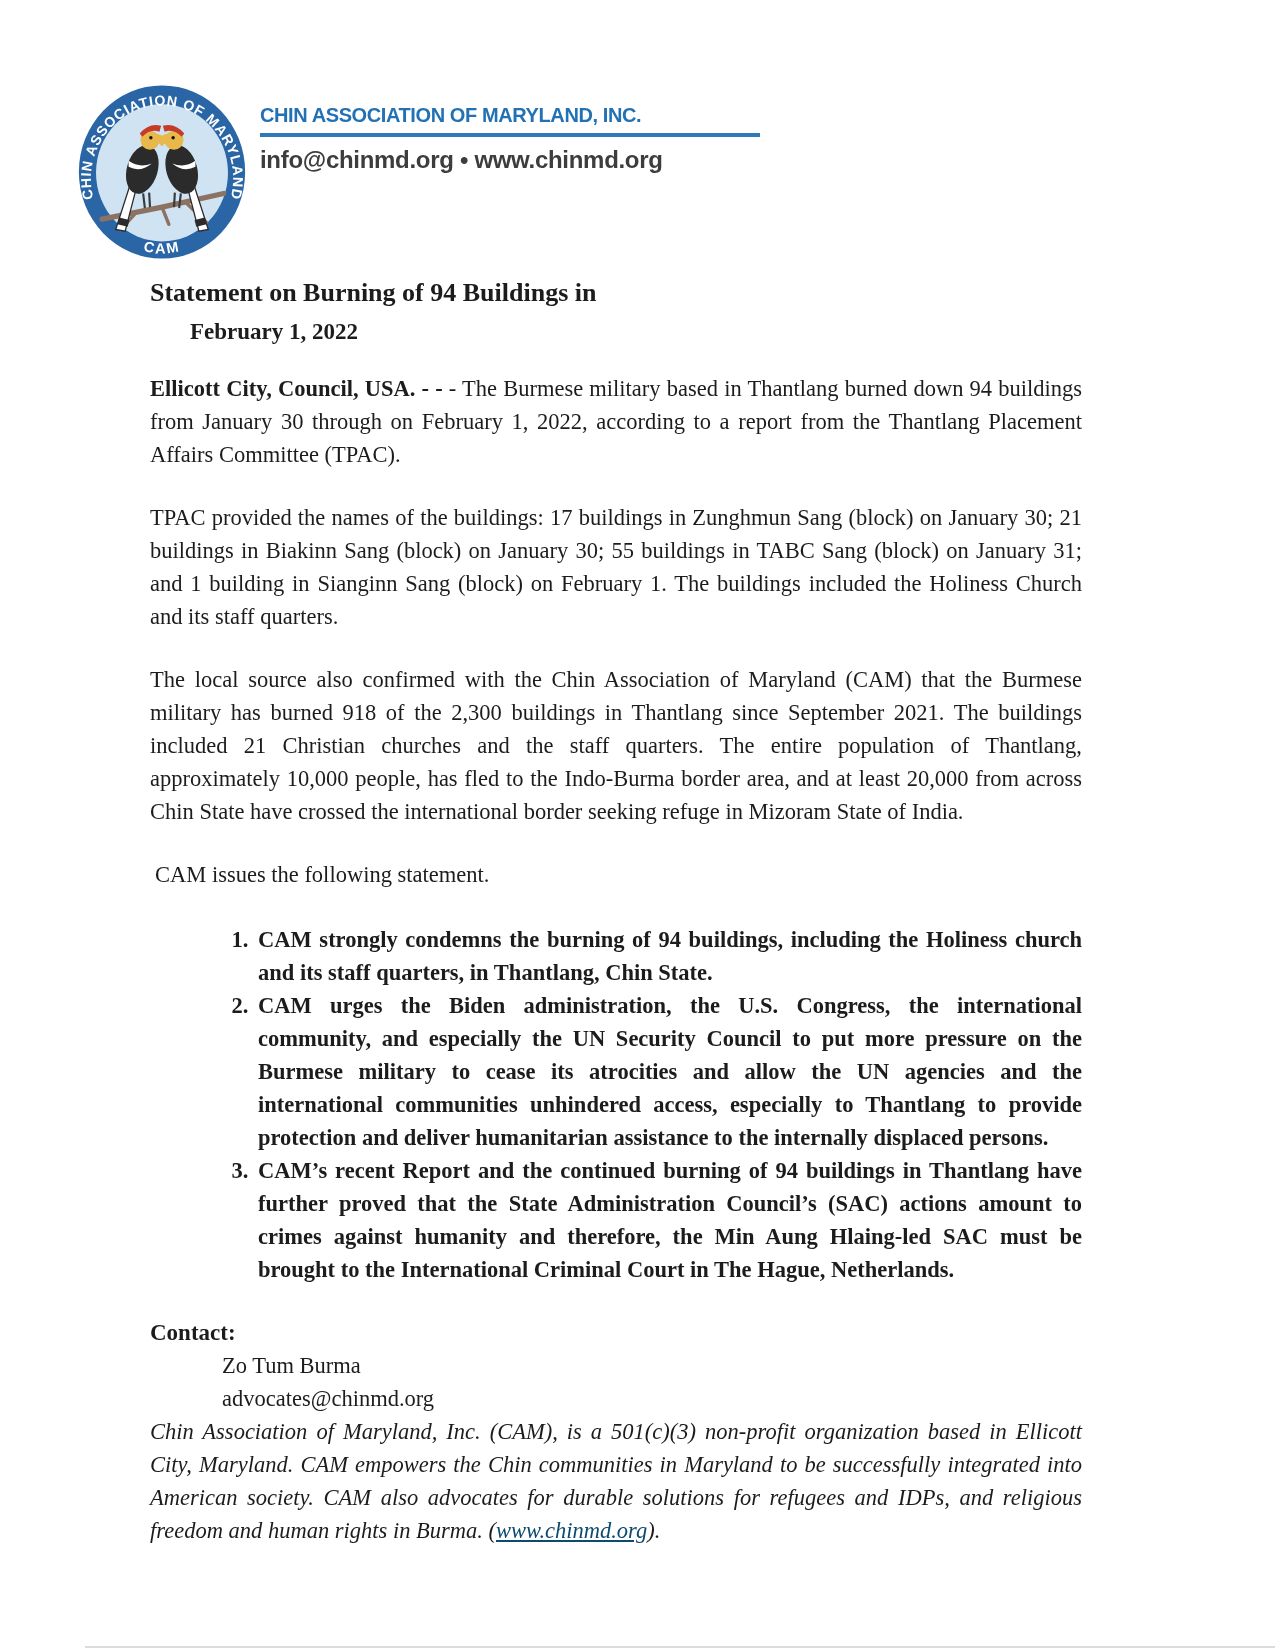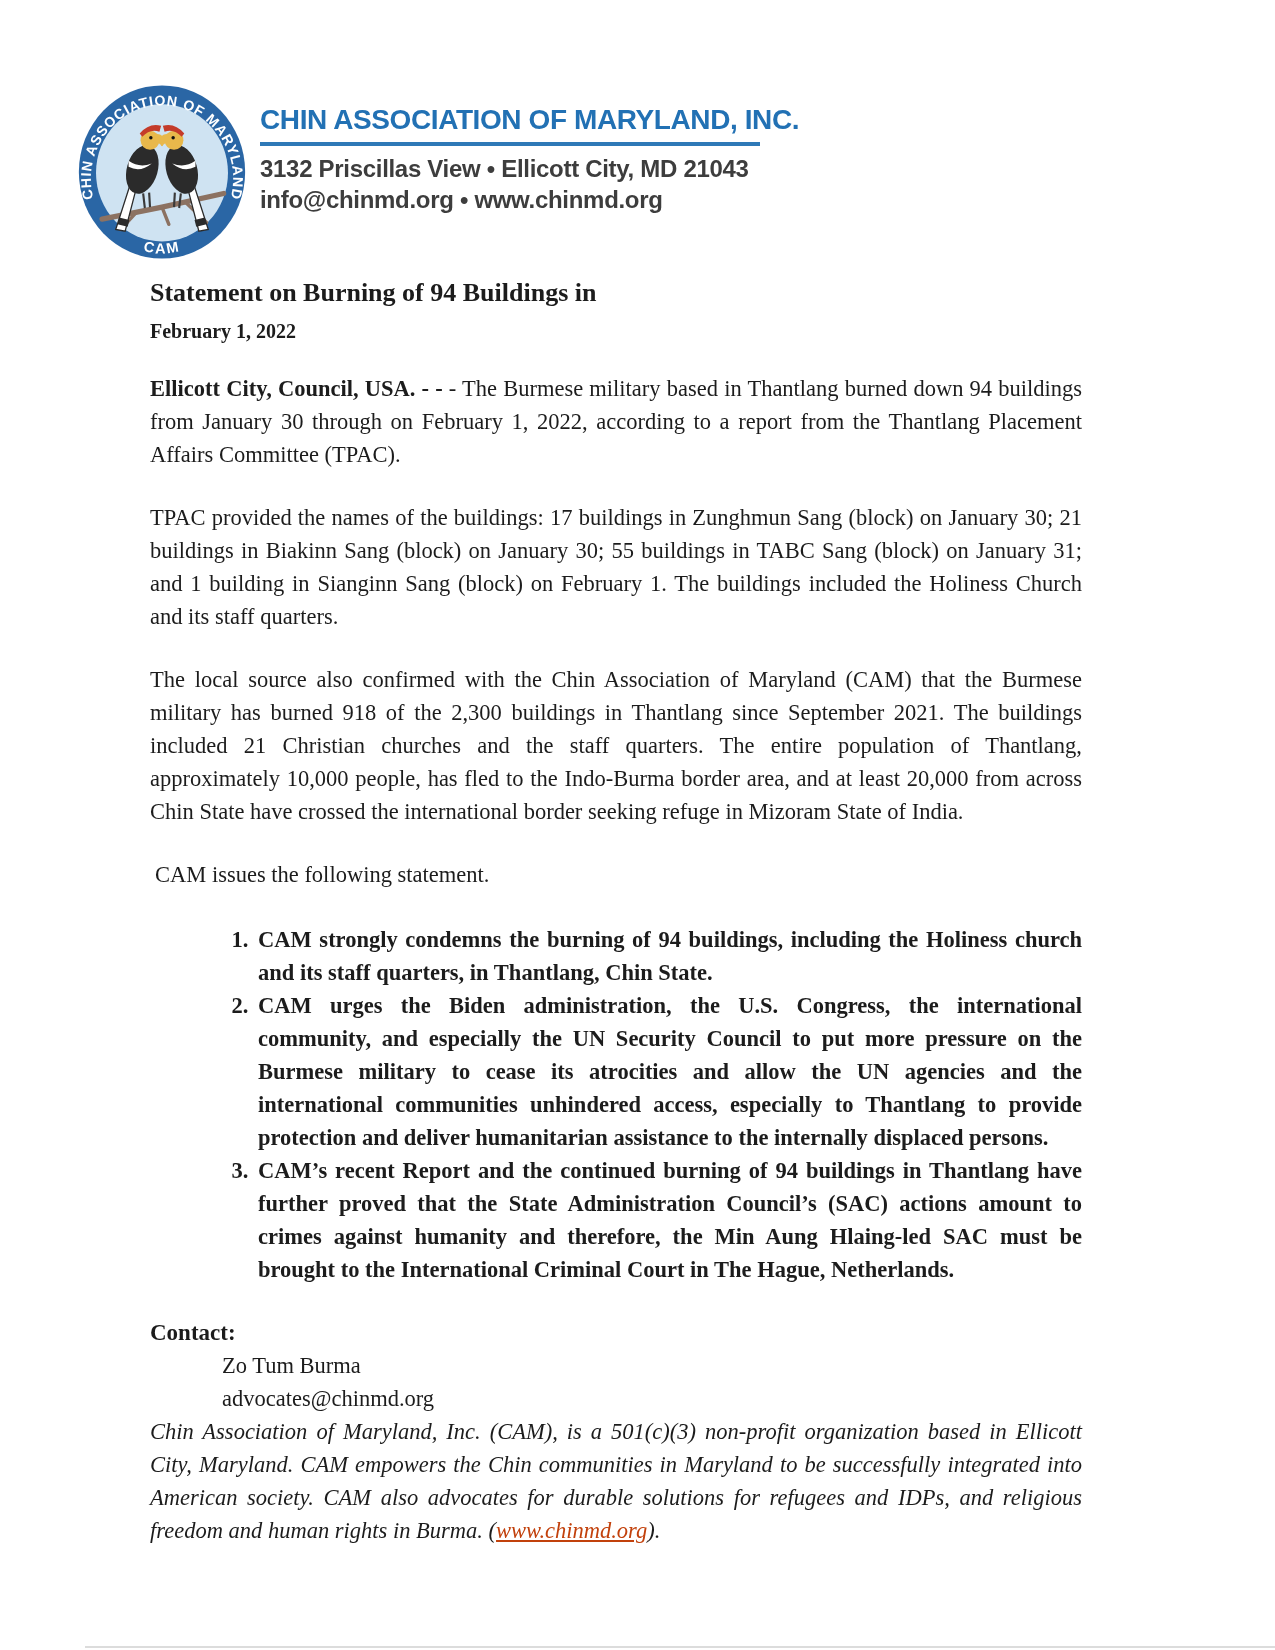--- a/index.html
+++ b/index.html
@@ -25,21 +25,21 @@
   .logo-wrap svg { width: 100%; height: 100%; }
 
   .head-block {
     position: absolute;
     left: 260px;
     top: 104px;
     width: 560px;
     font-family: "Liberation Sans", sans-serif;
   }
   .org-name {
-    font-size: 28px;
+    font-size: 20px;
     font-weight: bold;
     letter-spacing: -0.4px;
     color: #2271b4;
     white-space: nowrap;
   }
   .head-rule {
     width: 500px;
     height: 4px;
     background: #2e79b7;
     margin-top: 6px;
@@ -65,22 +65,23 @@
   }
   .doc-title {
     text-align: left;
     font-weight: bold;
     font-size: 26px;
     line-height: 33px;
     margin-bottom: 6px;
   }
   .doc-date {
     font-weight: bold;
-    font-size: 20px;
+    font-size: 23px;
     margin-bottom: 24px;
+    margin-left: 40px;
   }
   .para {
     text-align: justify;
     margin-bottom: 30px;
   }
   .para.intro-pad { padding-left: 5px; margin-bottom: 32px; }
   .lead-bold { font-weight: bold; }
 
   ol.statements {
     margin: 30px 0 30px 0;
@@ -97,21 +98,21 @@
     font-size: 23px;
     margin-top: 8px;
   }
   .contact-name, .contact-email { padding-left: 72px; }
 
   .footer-note {
     font-style: italic;
     text-align: justify;
   }
   .footer-link {
-    color: #c2410c;
+    color: #0c4a6e;
     text-decoration: underline;
     font-style: italic;
   }
 
   .scan-line {
     position: absolute;
     left: 85px;
     right: 0;
     bottom: 2px;
     height: 2px;
@@ -166,21 +167,20 @@
       </text>
       <text fill="#ffffff" font-family="Liberation Sans, sans-serif" font-size="17" font-weight="bold" letter-spacing="2">
         <textPath href="#arcBot" startOffset="50%" text-anchor="middle">CAM</textPath>
       </text>
     </svg>
   </div>
 
   <div class="head-block">
     <div class="org-name">CHIN ASSOCIATION OF MARYLAND, INC.</div>
     <div class="head-rule"></div>
-    <div class="head-address">3132 Priscillas View • Ellicott City, MD 21043</div>
     <div class="head-contact">info@chinmd.org • www.chinmd.org</div>
   </div>
 
   <div class="content">
 
     <div class="doc-title">
       <div>Statement on Burning of 94 Buildings in</div>
     </div>
 
     <div class="doc-date">February 1, 2022</div>

